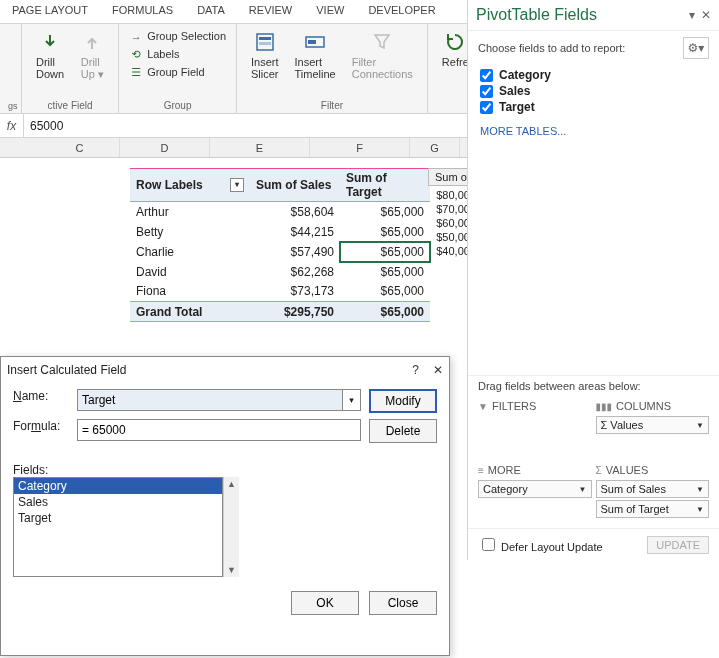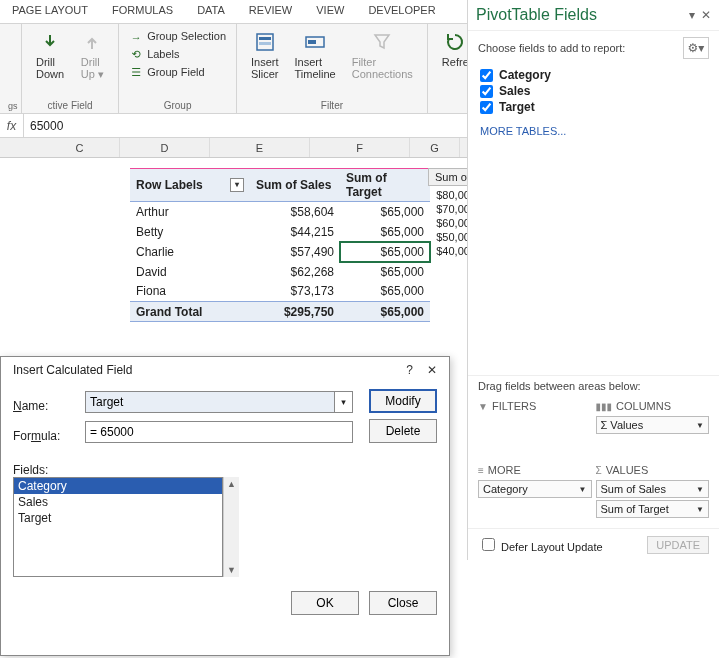--- a/index.html
+++ b/index.html
@@ -59,24 +59,24 @@
 .area { border:0; padding:4px 2px; }
 .area h4 { margin:0 0 4px 0; font-size:11px; font-weight:normal; color:#555; display:flex; align-items:center; gap:4px;}
 .area h4 .aic { color:#888; font-size:10px;}
 .chip { border:1px solid #bbb; background:#fafafa; padding:2px 4px; font-size:11px; display:flex; justify-content:space-between; align-items:center; margin-bottom:2px;}
 .chip .dd { font-size:8px; color:#333;}
 .pane-foot { display:flex; justify-content:space-between; align-items:center; padding:6px 10px; border-top:1px solid #eee; font-size:11px;}
 .pane-foot button { font-size:11px; padding:2px 8px; border:1px solid #ccc; background:#f4f4f4; color:#aaa;}
 
 
 .dialog { position:absolute; left:0; top:356px; width:450px; height:300px; background:#fff; border:1px solid #888; box-shadow:2px 2px 8px rgba(0,0,0,.2); }
-.dlg-title { display:flex; justify-content:space-between; align-items:center; padding:6px 12px; font-size:12px;}
+.dlg-title { display:flex; justify-content:space-between; align-items:center; padding:6px 6px; font-size:12px;}
 .dlg-title .r { display:flex; gap:14px; color:#333;}
 .dlg-body { padding:6px 12px; }
-.dlg-row { display:flex; align-items:flex-end; gap:16px; margin-bottom:6px;}
+.dlg-row { display:flex; align-items:flex-start; gap:8px; margin-bottom:6px;}
 .dlg-row label { width:56px; font-size:12px; text-decoration: underline; text-decoration-color: transparent; }
 .dlg-row label span.ul { text-decoration:underline; }
 .dlg-row input { flex:1; border:1px solid #888; padding:2px 4px; font-size:12px; height:22px;}
 .combo-btn { width:18px; height:22px; border:1px solid #888; border-left:none; display:flex; align-items:center; justify-content:center; font-size:9px;}
 .dlg-btn { width:68px; height:24px; border:1px solid #888; background:#f4f4f4; font-size:12px; }
 .dlg-btn.primary { border:2px solid #2a5db0; }
 .fields-box { border:1px solid #888; height:100px; overflow:auto; font-size:12px; width: 210px;}
 .fields-box div { padding:1px 4px; }
 .fields-box .sel { background:#2a5db0; color:#fff; }
 .scrollbar { width:16px; background:#f0f0f0; border-left:1px solid #ccc; display:flex; flex-direction:column; justify-content:space-between; align-items:center; font-size:9px; color:#666; padding:2px 0;}

